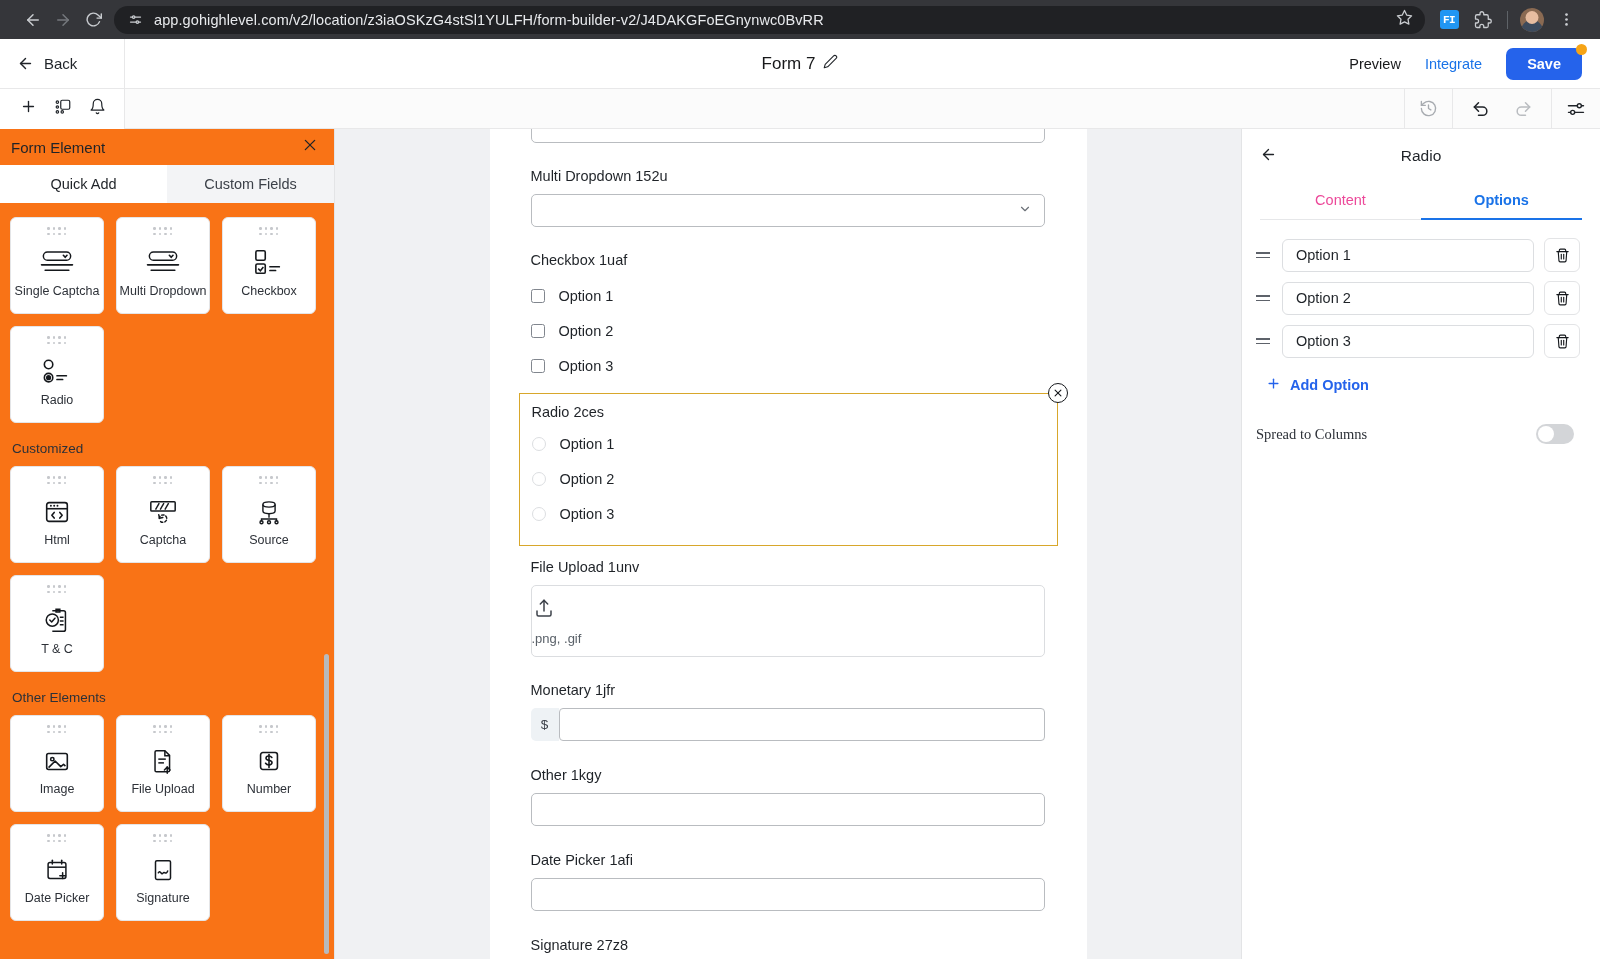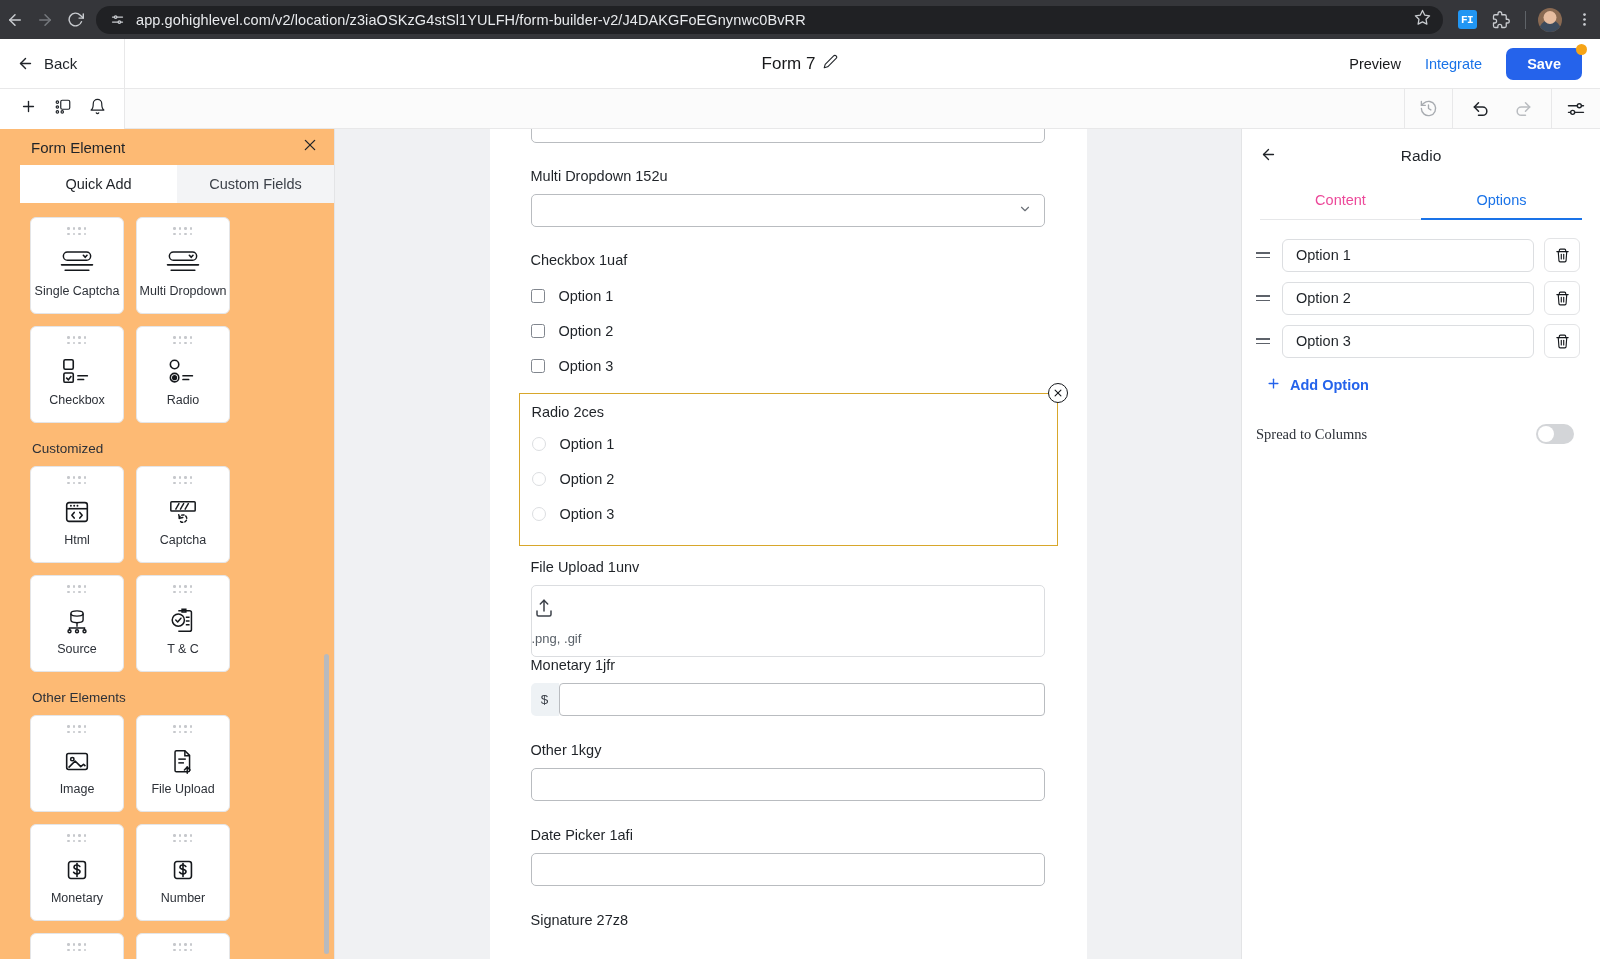--- a/index.html
+++ b/index.html
@@ -8,21 +8,21 @@
     font-family: "Liberation Sans", sans-serif;
     background: #ffffff;
     overflow: hidden;
   }
 
   
   .browser-bar {
     height: 39px; width: 100%;
     background: #35363a;
     display: flex; align-items: center;
-    padding: 0 0;
+    padding: 0 18px;
   }
   .nav-btn {
     width: 30px; height: 30px;
     display: flex; align-items: center; justify-content: center;
     border-radius: 50%;
     color: #c9ccd0;
     flex: 0 0 auto;
   }
   .nav-btn.disabled { color: #75787d; }
   .omnibox {
@@ -146,25 +146,24 @@
   
   .workspace {
     position: absolute; top: 129px; left: 0;
     width: 1600px; height: 830px;
     display: flex;
   }
 
   
   .left-panel {
     width: 335px; height: 100%;
-    background: #fdba74;
+    background: #f97316;
     border-right: 1px solid #e3e4e6;
     display: flex; flex-direction: column;
     position: relative;
-    padding-left: 20px;
   }
   .lp-head {
     height: 36px;
     display: flex; align-items: center;
     padding: 0 16px 0 11px;
   }
   .lp-head .title { font-size: 15px; color: #1f2328; }
   .lp-head .x { margin-left: auto; color: #1f2328; }
   .lp-tabs { display: flex; background: #f3f4f6; margin: 0; }
   .lp-tab {
@@ -293,21 +292,21 @@
     font-size: 15.5px; color: #1f2328;
     pointer-events: none;
   }
   .rp-tabs { display: flex; padding: 0 18px; }
   .rp-tab {
     flex: 1; text-align: center;
     font-size: 14.5px; color: #ec4899;
     padding: 9px 0 10px 0;
     border-bottom: 1px solid #e6e7e9;
   }
-  .rp-tab.active { color: #1a73e8; border-bottom: 2px solid #1a73e8; }
+  .rp-tab.active { color: #1a73e8; border-bottom: 2px solid #1a73e8; font-weight: bold; }
   .rp-body { padding: 18px 20px 0 14px; }
   .opt-edit-row { display: flex; align-items: center; gap: 10px; margin-bottom: 9px; }
   .drag-handle { width: 16px; color: #5d626a; display: flex; flex-direction: column; gap: 3px; }
   .drag-handle i { display: block; height: 1.6px; background: #5d626a; width: 14px; }
   .opt-input {
     flex: 1; height: 33px;
     border: 1px solid #dcdee1; border-radius: 6px;
     display: flex; align-items: center;
     padding: 0 13px;
     font-size: 14.5px; color: #1f2328;
@@ -746,40 +745,20 @@
               <i></i>
               <i></i>
             </span>
           <span class="el-ico">
             <svg width="30" height="30" viewBox="0 0 32 32" fill="none" stroke="#15181c" stroke-width="1.7">
                 <rect x="7" y="7" width="18" height="18" rx="2.5"></rect>
                 <path d="M19 12.3c-.7-1-1.9-1.6-3.2-1.6-1.8 0-3 .9-3 2.3 0 3 6.4 1.5 6.4 4.6 0 1.5-1.4 2.5-3.3 2.5-1.5 0-2.8-.6-3.5-1.7" stroke-linecap="round"></path>
                 <line x1="16" y1="9" x2="16" y2="23" stroke-linecap="round"></line>
               </svg>
           </span>
-          <span class="el-label">Monetary</span>
-        </div>
-        <div class="el-card">
-          <span class="el-dots">
-              <i></i>
-              <i></i>
-              <i></i>
-              <i></i>
-              <i></i>
-              <i></i>
-              <i></i>
-              <i></i>
-            </span>
-          <span class="el-ico">
-            <svg width="30" height="30" viewBox="0 0 32 32" fill="none" stroke="#15181c" stroke-width="1.7">
-                <rect x="7" y="7" width="18" height="18" rx="2.5"></rect>
-                <path d="M19 12.3c-.7-1-1.9-1.6-3.2-1.6-1.8 0-3 .9-3 2.3 0 3 6.4 1.5 6.4 4.6 0 1.5-1.4 2.5-3.3 2.5-1.5 0-2.8-.6-3.5-1.7" stroke-linecap="round"></path>
-                <line x1="16" y1="9" x2="16" y2="23" stroke-linecap="round"></line>
-              </svg>
-          </span>
           <span class="el-label">Number</span>
         </div>
         <div class="el-card">
           <span class="el-dots">
               <i></i>
               <i></i>
               <i></i>
               <i></i>
               <i></i>
               <i></i>
@@ -892,21 +871,21 @@
             <svg width="24" height="24" viewBox="0 0 24 24" fill="none" stroke="#3c4149" stroke-width="1.5" stroke-linecap="round" stroke-linejoin="round">
                 <path d="M5 15v3.5A1.5 1.5 0 0 0 6.5 20h11a1.5 1.5 0 0 0 1.5-1.5V15"></path>
                 <polyline points="8.3 8 12 4.3 15.7 8"></polyline>
                 <line x1="12" y1="4.3" x2="12" y2="15"></line>
               </svg>
           </span>
           <span class="upload-hint">.png, .gif</span>
         </div>
       </div>
 
-      <div class="fld" style="">
+      <div class="fld" style="margin-top:25px;">
         <span class="fld-label">Monetary 1jfr</span>
         <div class="money-row">
           <span class="money-prefix">$</span>
           <span class="money-input"></span>
         </div>
       </div>
 
       <div class="fld" style="margin-top:26px;">
         <span class="fld-label">Other 1kgy</span>
         <div class="fld-input"></div>

